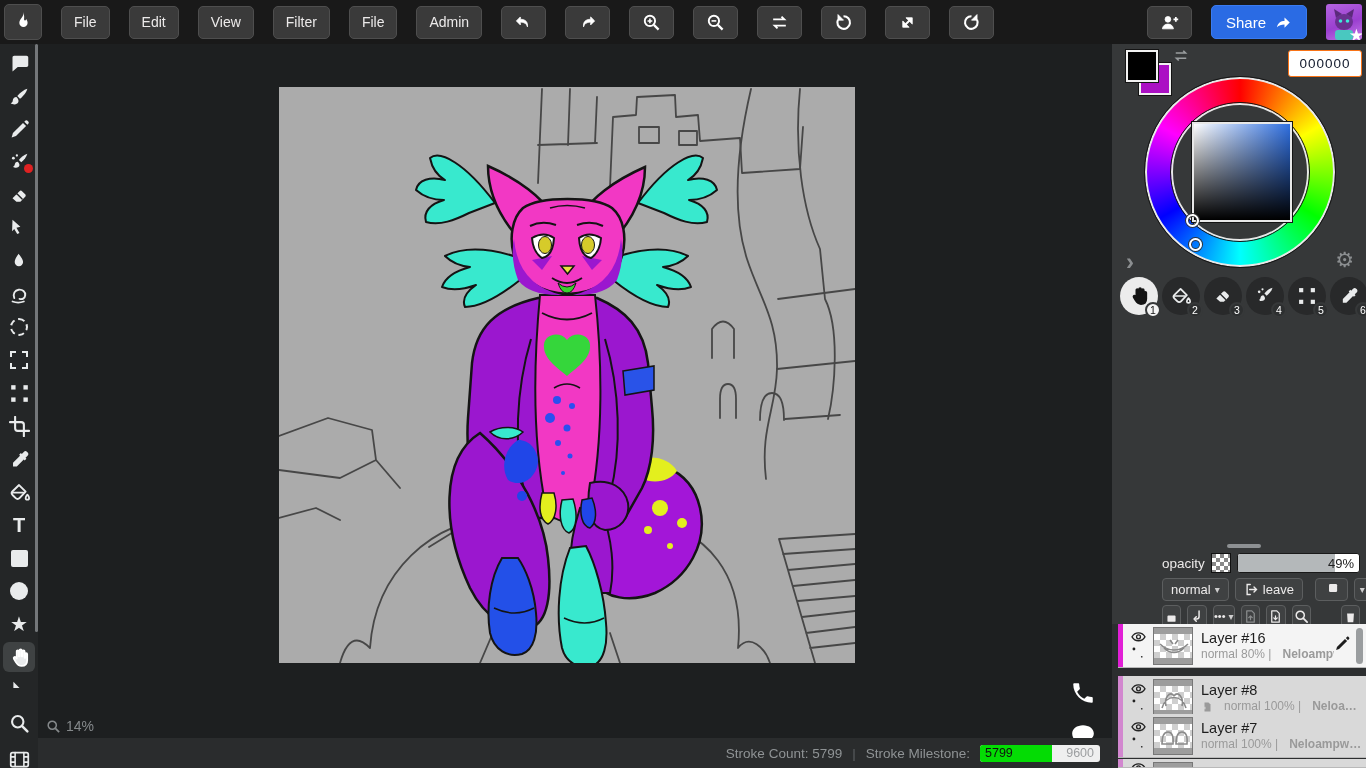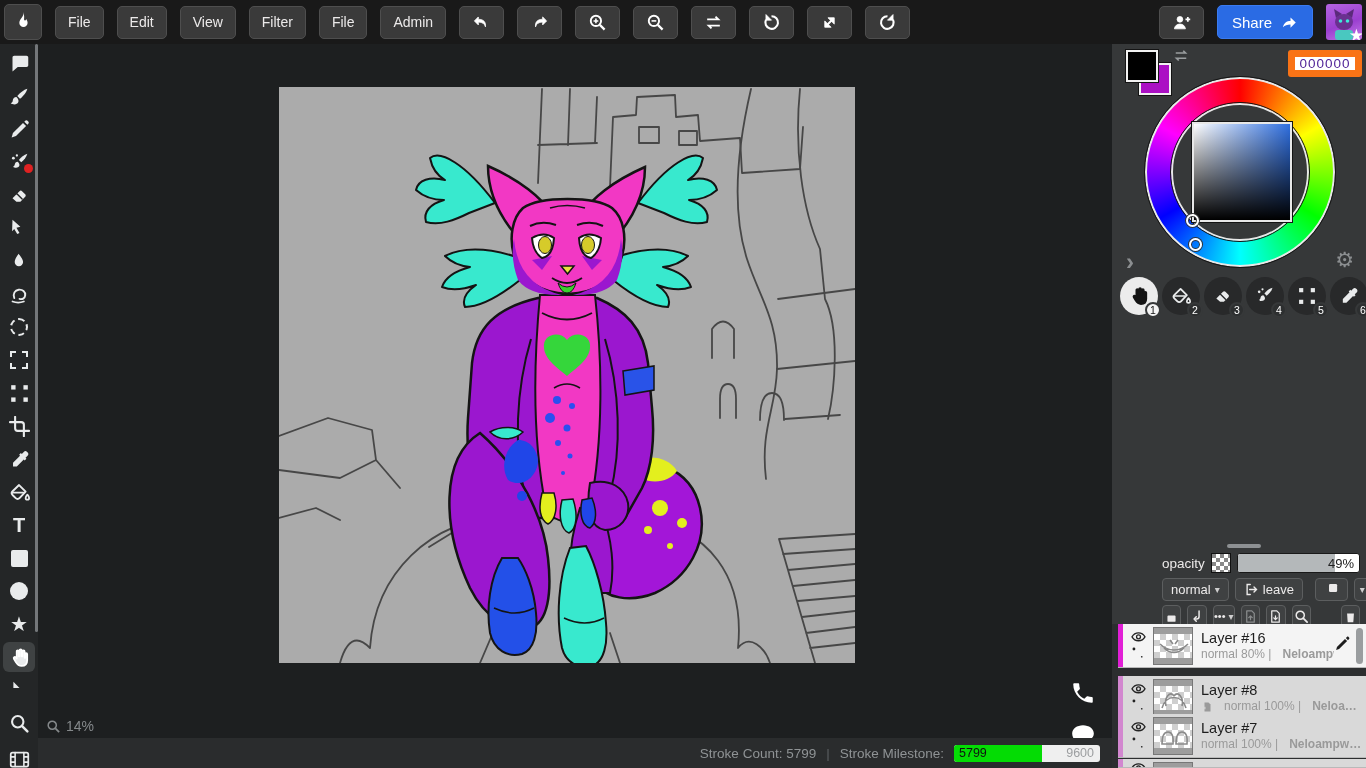--- a/index.html
+++ b/index.html
@@ -2,21 +2,21 @@
 <html><head>
 <meta charset="utf-8">
 <style>
   * { margin:0; padding:0; box-sizing:border-box; }
   html,body { width:1366px; height:768px; overflow:hidden; background:#1a1a1a;
     font-family:"Liberation Sans", sans-serif; }
   .app { position:relative; width:1366px; height:768px; }
 
   
   .topbar { position:absolute; left:0; top:0; width:1366px; height:44px; background:#191919;
-    display:flex; align-items:center; gap:13px; padding:0 4px; z-index:30; }
+    display:flex; align-items:center; gap:19px; padding:0 4px; z-index:30; }
   .tb-btn { height:33px; min-width:36px; background:#3a3a3a; border:1px solid #4e4e4e;
     border-radius:5px; color:#eceaea; font-size:14px; padding:0 12px; display:flex;
     align-items:center; justify-content:center; cursor:pointer; }
   .tb-btn svg { width:19px; height:19px; fill:#fff; stroke:#fff; }
   .logo { background:#3a3a3a; border:1px solid #4e4e4e; border-radius:5px; width:38px; height:36px;
     display:flex; align-items:center; justify-content:center; }
   .logo svg { width:22px; height:24px; fill:#fff; }
   .spacer { flex:1; }
   .share-btn { background:#2a6be4; border:1px solid #3a7bf0; color:#fff; font-size:15px;
     height:34px; border-radius:5px; padding:0 14px; display:flex; gap:8px; align-items:center; cursor:pointer;}
@@ -54,35 +54,35 @@
   .float-btn { position:absolute; right:16px; width:26px; height:26px; background:none; border:none;
     cursor:pointer; }
   .float-btn svg { width:26px; height:26px; fill:#fff; }
   .fb-phone { bottom:62px; } .fb-chat { bottom:20px; }
 
   
   .statusbar { position:absolute; left:38px; bottom:0; width:1074px; height:30px; background:#2a2c2d;
     display:flex; align-items:center; justify-content:flex-end; gap:10px; padding-right:12px;
     color:#8f9395; font-size:13.5px; z-index:10; }
   .sb-sep { color:#5c5f61; }
-  .progress { width:146px; height:17px; background:#efefef; border-radius:3px; overflow:hidden;
+  .progress { width:120px; height:17px; background:#efefef; border-radius:3px; overflow:hidden;
     position:relative; display:flex; align-items:center; }
   .progress .fill { position:absolute; left:0; top:0; bottom:0; width:60.4%; background:#04dc04;
     display:flex; align-items:center; padding-left:5px; color:#111; font-size:12.5px; }
   .progress .total { position:absolute; right:6px; color:#9c9ea0; font-size:12.5px; }
 
   
   .rightpanel { position:absolute; right:0; top:44px; width:254px; height:724px; background:#363839; z-index:25;}
   .swatch { position:absolute; width:32px; height:32px; border:2px solid #f2f2f2; outline:1px solid #141414; }
   .swatch.primary { left:14px; top:6px; background:#000; z-index:2; }
   .swatch.secondary { left:27px; top:19px; background:#ab10c4; z-index:1; }
   .swap-ic { position:absolute; left:60px; top:4px; width:18px; height:16px; cursor:pointer; }
   .swap-ic svg { width:18px; height:16px; stroke:#9a9d9f; fill:none; stroke-width:2; }
   .hex-box { position:absolute; right:4px; top:6px; width:74px; height:27px; background:#fff;
-    border:7px solid #f97316; border-radius:3px; color:#4c1d95; font-size:13.5px; text-align:center;
+    border:1px solid #f97316; border-radius:3px; color:#0f172a; font-size:13.5px; text-align:center;
     letter-spacing:1px; font-family:"Liberation Sans",sans-serif; }
   .wheel { position:absolute; left:33px; top:33px; width:190px; height:190px; border-radius:50%;
     background:conic-gradient(from 0deg,#f00,#ff0 60deg,#0f0 120deg,#0ff 180deg,#00f 240deg,#f0f 300deg,#f00);
     border:2px solid #e8e8e8; outline:1px solid #141414; cursor:pointer; }
   .wheel-hole { position:absolute; left:24px; top:24px; width:138px; height:138px; border-radius:50%;
     background:#363839; border:2px solid #e8e8e8; outline:1px solid #141414; }
   .sv-square { position:absolute; left:80px; top:78px; width:100px; height:100px;
     border:2px solid #e8e8e8; outline:1px solid #141414; cursor:pointer;
     background:linear-gradient(to bottom, rgba(0,0,0,0), #000 100%),
                linear-gradient(to right, #fff, #2f6fe0); }

